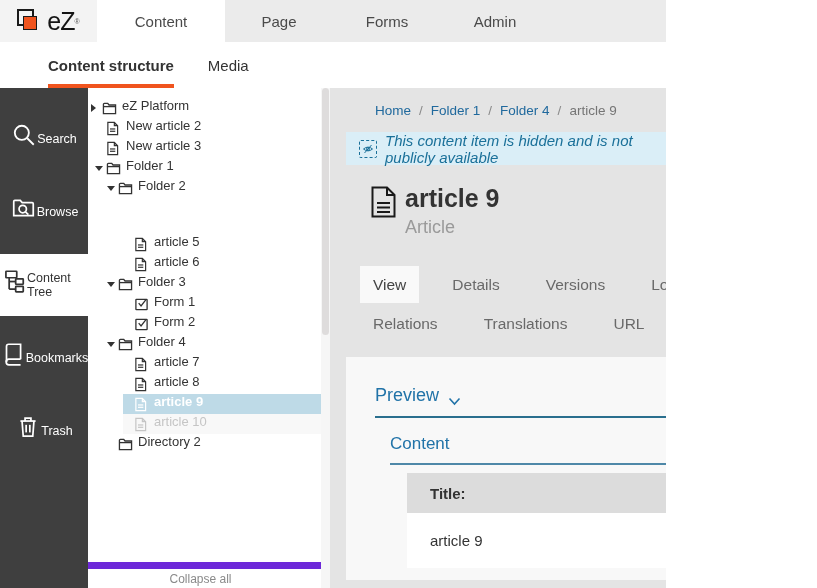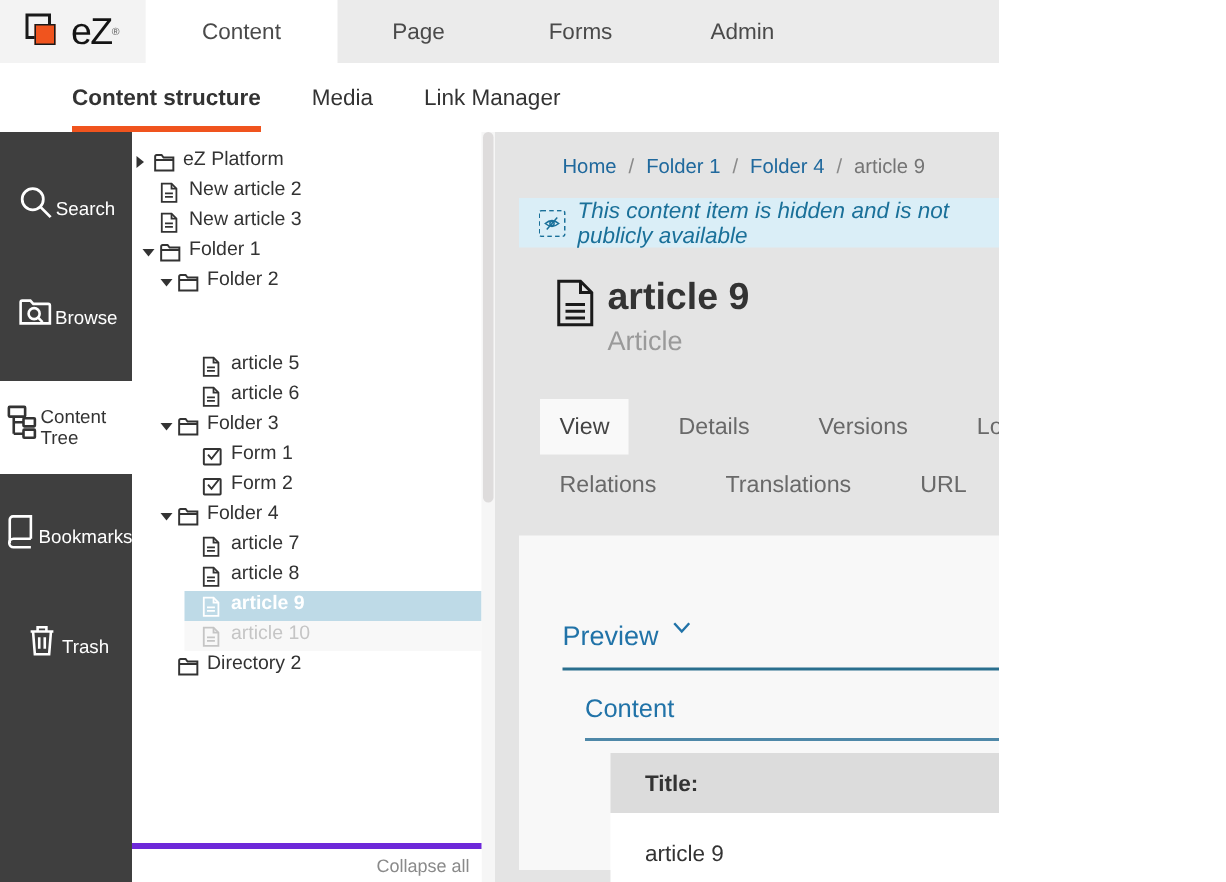--- a/index.html
+++ b/index.html
@@ -45,43 +45,43 @@
   .tri-exp { width:0; height:0; border-left:4px solid transparent; border-right:4px solid transparent; border-top:5px solid #333; }
   .tri-col { width:0; height:0; border-top:4px solid transparent; border-bottom:4px solid transparent; border-left:5px solid #333; }
   .tree-row .ticon { width:15px; margin-right:5px; display:flex; align-items:center; }
   .tree-row svg { stroke:#333; }
   .tree-row.selected { background:#bedae7; color:#fff; font-weight:bold; }
   .tree-row.selected svg { stroke:#fff; }
   .tree-row.hidden-item { background:#f8f8f8; color:#c5c5c5; }
   .tree-row.hidden-item svg { stroke:#c5c5c5; }
   .tree-scroll { position:absolute; top:0; right:0; width:9px; height:100%; background:#f6f6f6; }
   .tree-thumb { position:absolute; top:0; left:1px; width:7px; height:247px; background:#dedcdc; border-radius:4px; }
-  .tree-footer { position:absolute; left:0; right:9px; bottom:0; height:26px; border-top:4px solid #6d28d9;
-                 display:flex; align-items:center; justify-content:flex-end; padding-right:8px;
+  .tree-footer { position:absolute; left:0; right:9px; bottom:0; height:26px; border-top:7px solid #6d28d9;
+                 display:flex; align-items:center; justify-content:center; padding-right:8px;
                  font-size:12px; color:#8a8a8a; background:#fff; }
 
   
   .main { flex:1; background:#e4e4e4; overflow:hidden; }
   .breadcrumb { padding:15px 0 0 45px; font-size:13.5px; }
   .breadcrumb a { color:#20699d; text-decoration:none; cursor:pointer; }
   .crumb-sep { color:#8a8a8a; margin:0 8px; }
   .crumb-current { color:#757575; }
   .notice { margin:14px 0 0 16px; height:33px; background:#daeef7; display:flex; align-items:center;
             padding-left:13px; font-size:15px; font-style:italic; color:#1a7099; }
   .notice-icon { width:18px; height:18px; border:1px dashed #1a7099; border-radius:2px; margin-right:8px;
                  display:flex; align-items:center; justify-content:center; flex:none; }
   .page-header { margin:18px 0 0 40px; display:flex; }
   .page-header .doc-icon { margin:3px 8px 0 0; }
   .page-title { font-size:25px; font-weight:bold; color:#333; line-height:30px; }
   .page-type { font-size:18px; color:#9a9a9a; margin-top:4px; }
   .main-tabs { margin:28px 0 0 30px; width:470px; display:flex; flex-wrap:wrap; column-gap:20px; row-gap:2px; }
   .main-tab { padding:0 13px; height:37px; display:flex; align-items:center; font-size:15.5px; color:#696969; cursor:pointer; }
   .main-tab.active { background:#f9f9f9; color:#444; }
   .lower { margin:15px 0 0 16px; height:223px; background:#f8f8f8; padding:28px 0 0 29px; }
-  .preview-head { display:flex; align-items:flex-start; font-size:18px; color:#2173a8; cursor:pointer;margin-top:29px; }
+  .preview-head { display:flex; align-items:flex-end; font-size:18px; color:#2173a8; cursor:pointer; }
   .preview-head svg { margin-left:9px; stroke:#2173a8; }
   .preview-rule { border:none; border-top:2px solid #2a6f8e; margin-top:10px; }
   .content-section { margin-left:15px; }
   .content-head { margin-top:16px; font-size:17px; color:#2173a8; }
   .content-rule { border:none; border-top:2px solid #4e88a8; margin-top:9px; }
   .field-card { margin-left:17px; margin-top:8px; }
   .field-label-bar { height:40px; background:#dcdcdc; display:flex; align-items:center; padding-left:23px;
                      font-size:15px; font-weight:bold; color:#333; }
   .field-value-row { height:55px; background:#fff; display:flex; align-items:center; padding-left:23px;
                      font-size:15px; color:#333; }
@@ -104,21 +104,20 @@
         <div class="top-tab active">Content</div>
         <div class="top-tab">Page</div>
         <div class="top-tab">Forms</div>
         <div class="top-tab">Admin</div>
       </div>
   </div>
 
   <div class="subnav" id="subnav-tabs">
       <div class="subnav-tab active">Content structure</div>
       <div class="subnav-tab">Media</div>
-      <div class="subnav-tab">Link Manager</div>
     </div>
 
   <div class="bodyrow">
 
     <div class="sidebar" id="sidebar-items">
         <div class="side-item">
           <span class="side-icon"><svg width="26" height="26" viewBox="0 0 24 24" fill="none" stroke-width="1.7">
               <circle cx="10" cy="10" r="6.5"></circle>
               <line x1="15" y1="15" x2="21" y2="21"></line>
             </svg></span>

